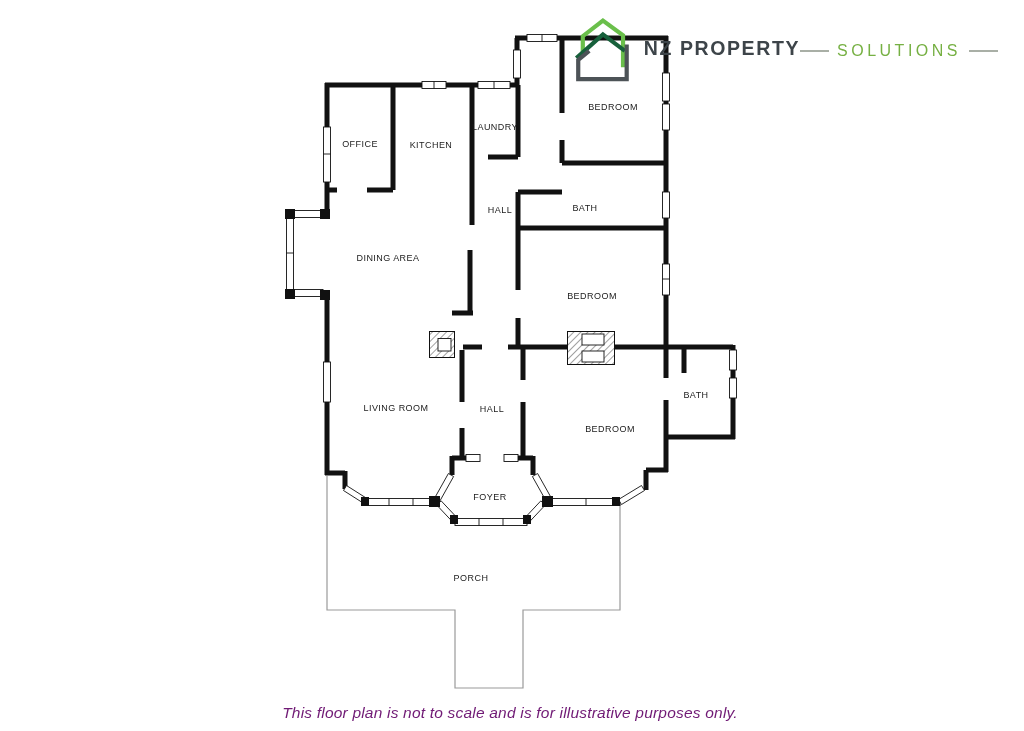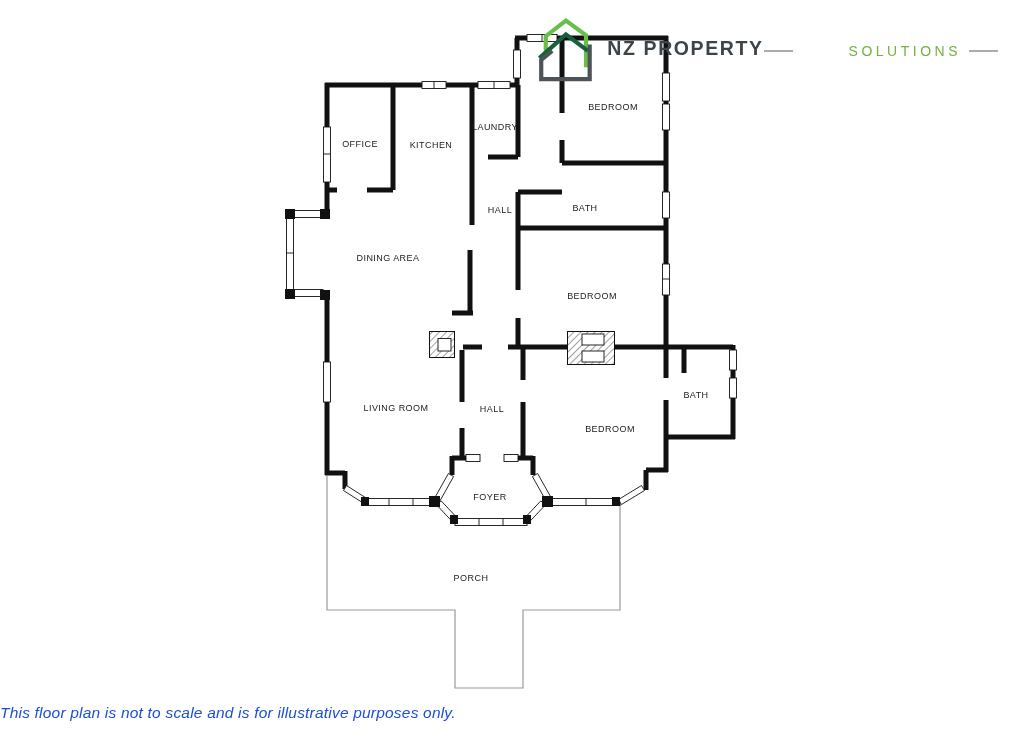--- a/index.html
+++ b/index.html
@@ -17,27 +17,26 @@
     display:flex;align-items:center;gap:10px;
   }
   #logo .logo-text{display:flex;align-items:center;}
   #logo .logo-title{
     color:#3d4449;font-weight:700;font-size:19.5px;letter-spacing:1.6px;
     line-height:1.1;white-space:nowrap;
   }
   #logo .logo-sub-row{display:flex;align-items:center;gap:8px;margin-top:4px;}
   #logo .logo-dash{width:29px;height:2px;background:#a9afa6;}
   #logo .logo-subtitle{
-    color:#76b043;font-size:14px;letter-spacing:3.5px;font-weight:500;
+    color:#76b043;font-size:16px;letter-spacing:3.5px;font-weight:500;
     white-space:nowrap;
-    margin-left:48px;
   }
   #disclaimer{
-    position:absolute;left:0;right:4px;top:704px;text-align:left;
-    color:#1d4ed8;font-style:italic;font-size:15.5px;letter-spacing:.2px;
+    position:absolute;left:0;right:4px;top:704px;text-align:center;
+    color:#701a75;font-style:italic;font-size:15.5px;letter-spacing:.2px;
   }
 </style>
 </head>
 <body>
 
 <svg id="plan-svg" width="1024" height="731" viewBox="0 0 1024 731" xmlns="http://www.w3.org/2000/svg">
   <defs>
     <pattern id="hatch" width="5" height="5" patternUnits="userSpaceOnUse" patternTransform="rotate(45)">
       <rect width="5" height="5" fill="#ffffff"></rect>
       <line x1="0" y1="0" x2="0" y2="5" stroke="#444444" stroke-width="1"></line>

